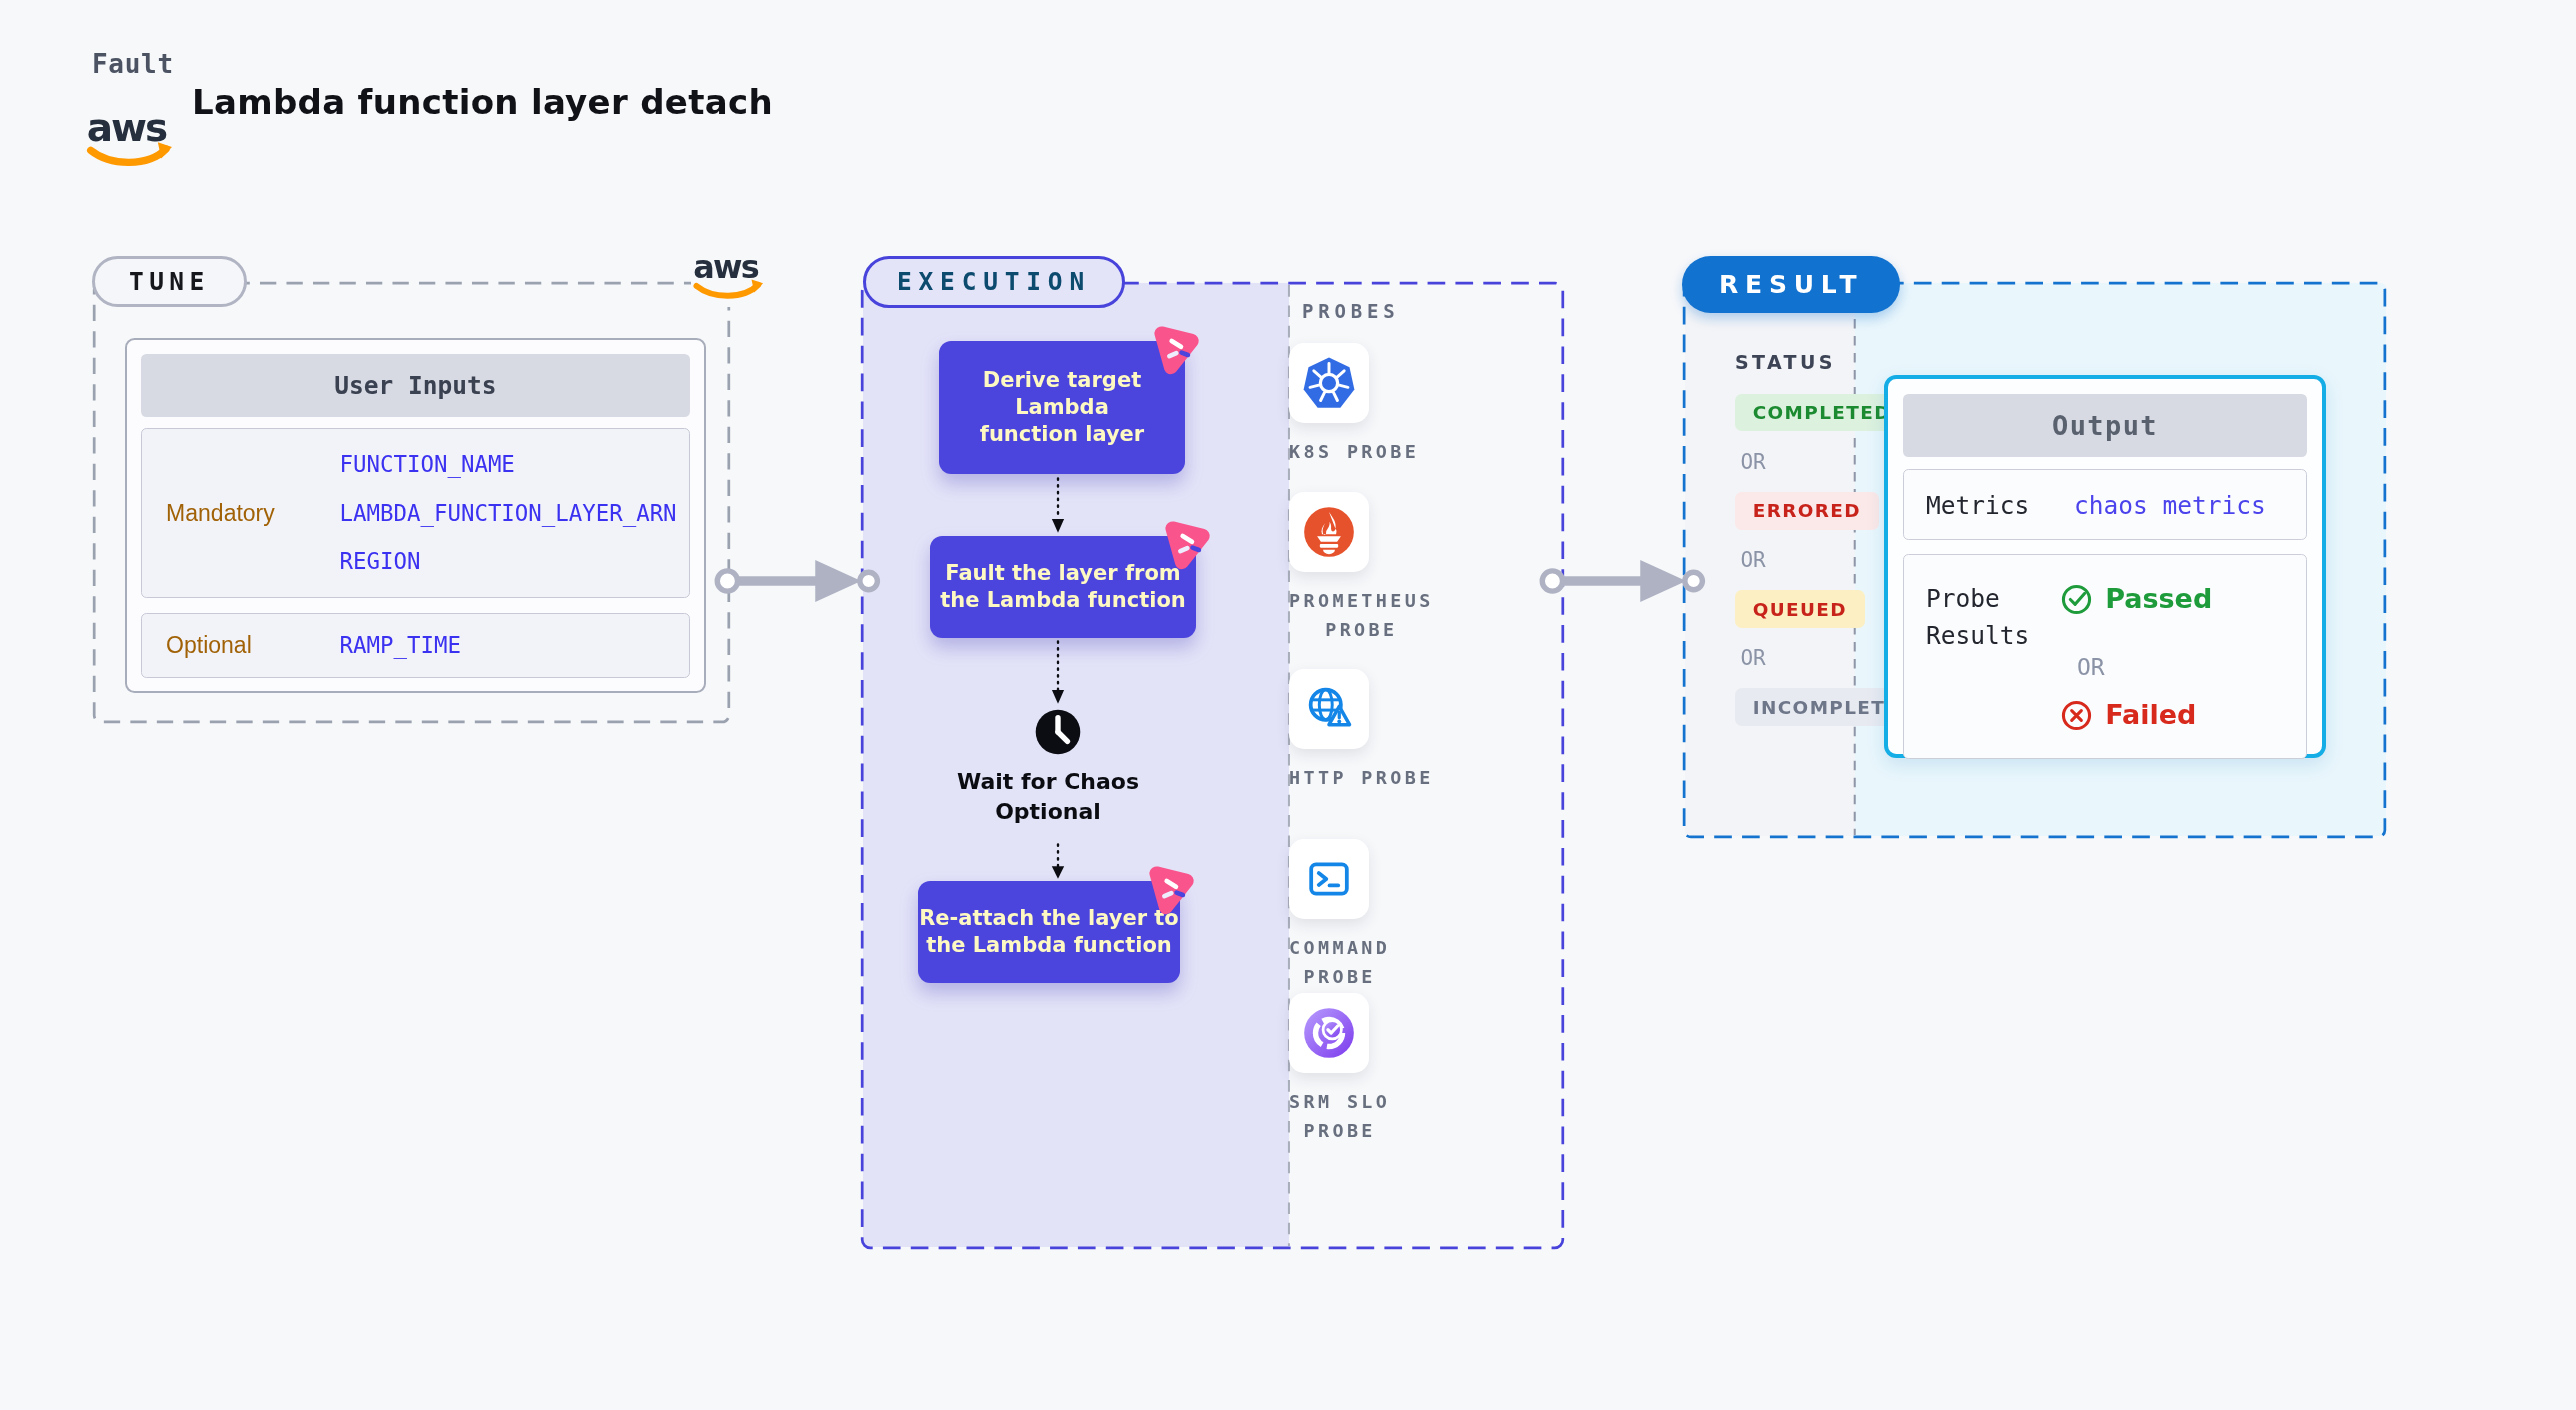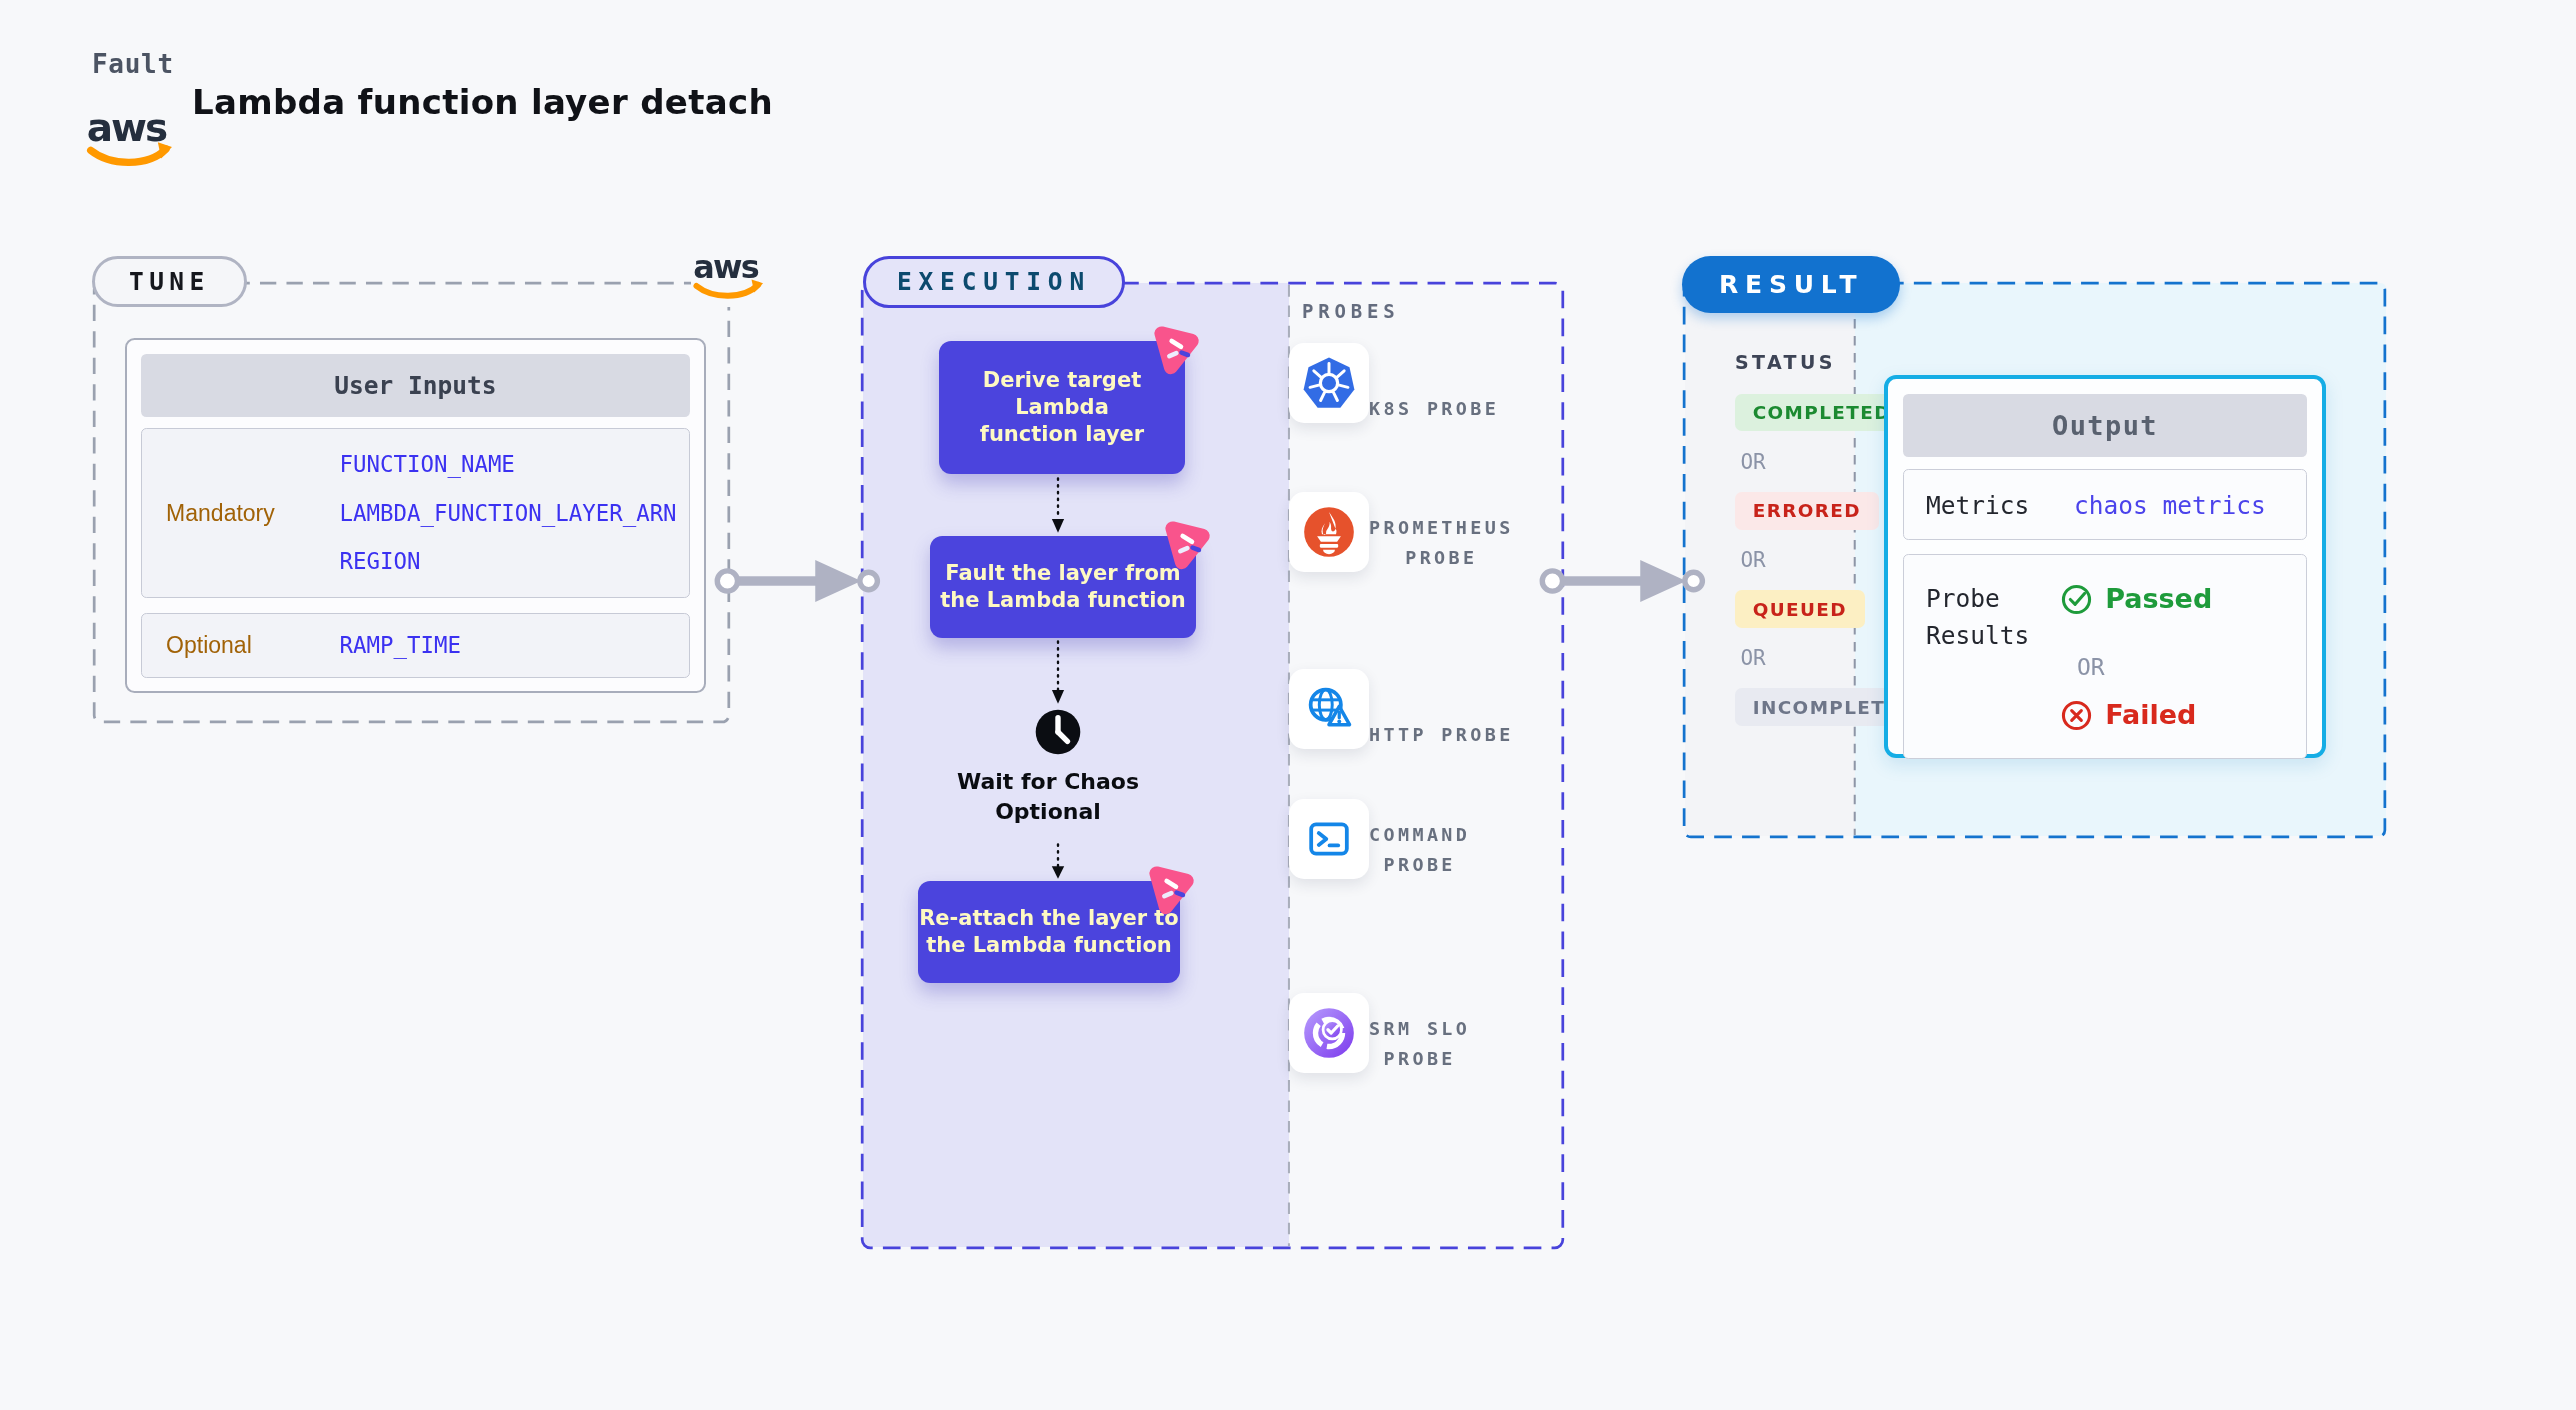--- a/index.html
+++ b/index.html
@@ -49,22 +49,22 @@
   .flow-conn{left:1047px;width:22px;z-index:2;}
   .conn-1{top:477px;height:57px;}
   .conn-2{top:640px;height:65px;}
   .conn-3{top:843px;height:37px;}
   .clock{left:1033px;top:707px;width:50px;height:50px;z-index:2;}
   .wait-label{left:946px;top:767px;width:204px;text-align:center;font-weight:bold;font-size:22px;line-height:1.35;color:#0A0C11;z-index:2;}
   .wait-label span{display:block;}
 
   
   .probes-panel{left:1289px;top:283px;width:272px;height:964px;z-index:2;}
-  .probe-item{position:absolute;left:0;width:100%;display:flex;flex-direction:row;align-items:flex-end;}
-  .probe-k8s{top:60px;} .probe-prometheus{top:209px;} .probe-http{top:386px;} .probe-command{top:516px;} .probe-srm{top:710px;}
+  .probe-item{position:absolute;left:0;width:100%;display:flex;flex-direction:column;align-items:flex-start;}
+  .probe-k8s{top:60px;} .probe-prometheus{top:209px;} .probe-http{top:386px;} .probe-command{top:556px;} .probe-srm{top:710px;}
   .probe-tile{width:80px;height:80px;background:#fff;border-radius:15px;box-shadow:0 5.4px 13.6px rgba(30,35,70,.10);display:flex;align-items:center;justify-content:center;}
   .probe-tile svg{width:54px;height:54px;}
   .probe-label{margin-top:13.6px;font-family:"DejaVu Sans Mono",monospace;font-weight:600;font-size:18.4px;letter-spacing:3.4px;color:#68707F;text-align:center;line-height:1.6;}
   .probe-label span{display:block;}
 
   
   .status-col{left:1685px;top:283px;width:170px;height:553px;background:#F3F4F7;border-radius:5.4px 0 0 5.4px;z-index:0;}
   .cyan-col{left:1855px;top:283px;width:531px;height:553px;background:#E9F6FC;border-radius:0 5.4px 5.4px 0;z-index:0;}
   .result-badge{left:1682px;top:256px;z-index:3;background:#1272CF;border-radius:41px;padding:0 37px;line-height:57px;
     color:#fff;font-weight:bold;font-size:25px;letter-spacing:6.8px;box-shadow:0 5.4px 12.2px rgba(18,114,207,.3);}

